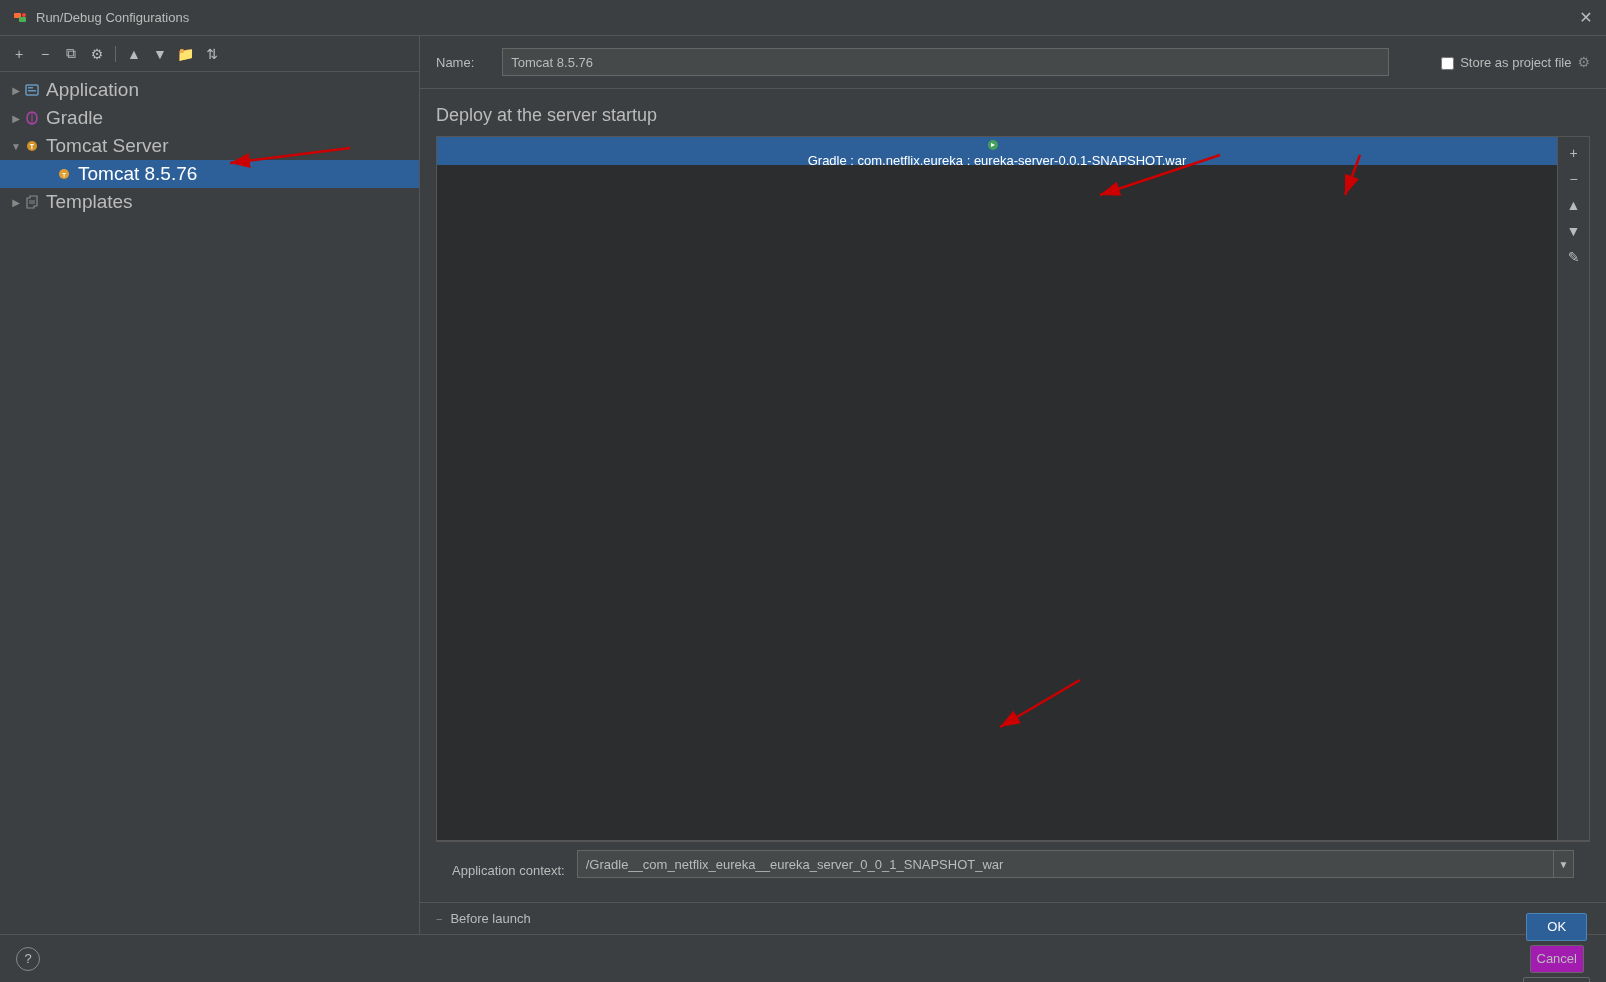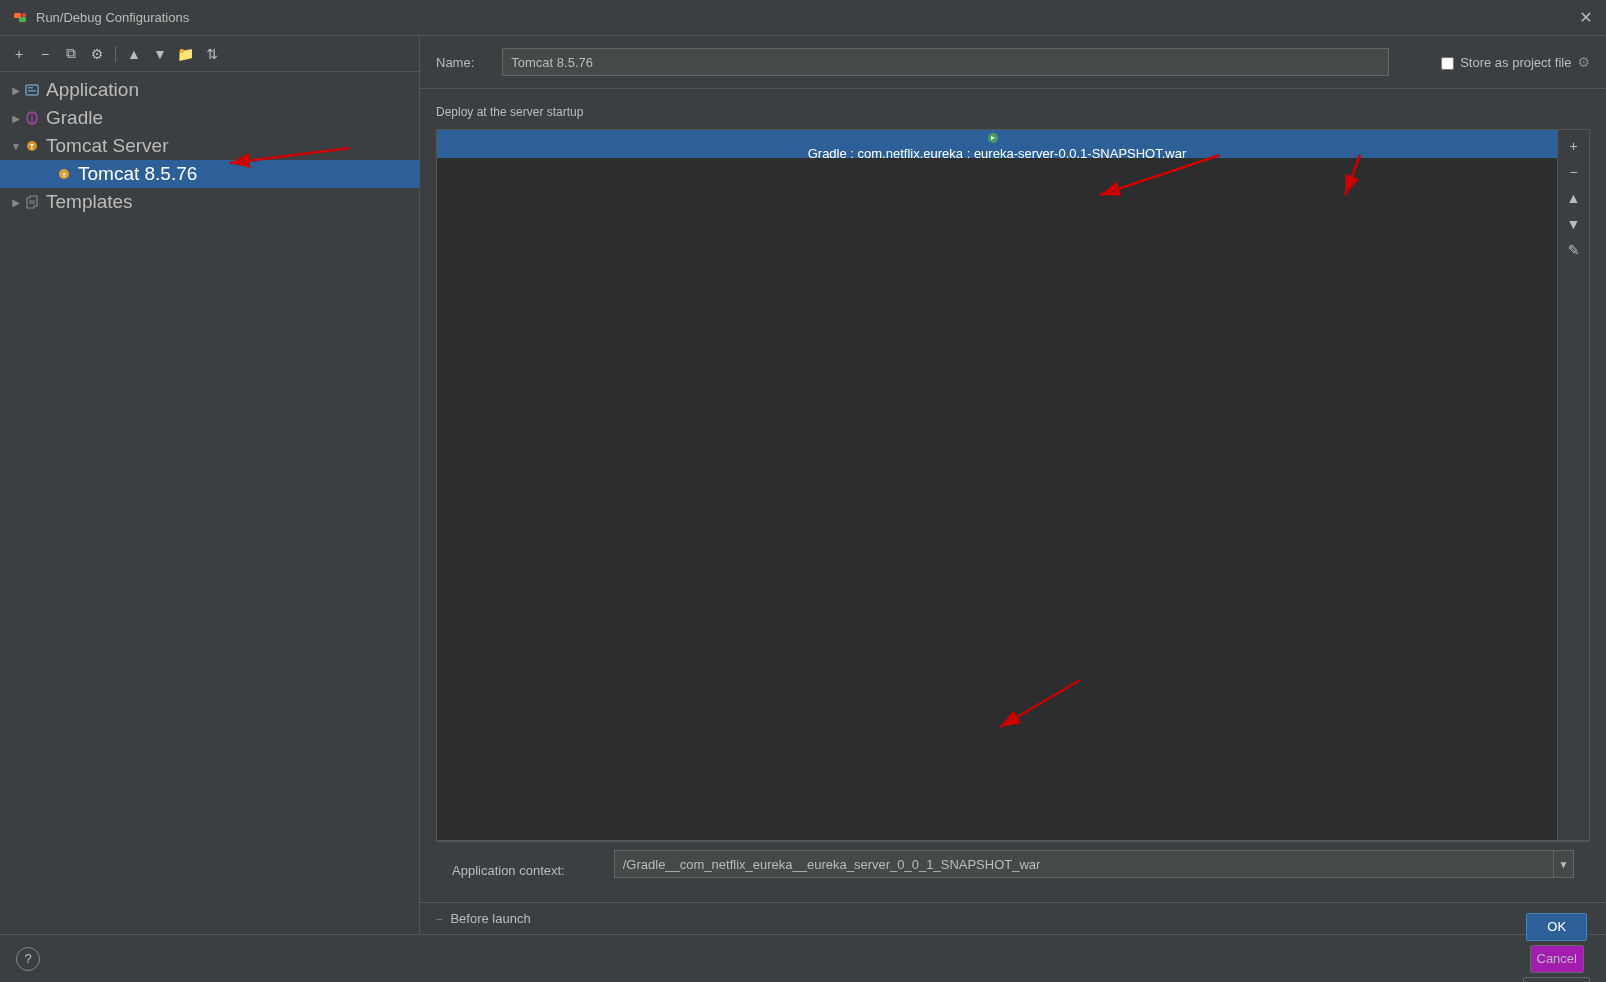--- a/index.html
+++ b/index.html
@@ -192,21 +192,21 @@
       border-bottom: 2px solid #6cbfee;
     }
     .tab-content {
       flex: 1;
       display: flex;
       flex-direction: column;
       padding: 16px;
       overflow: hidden;
     }
     .section-title {
-      font-size: 12px;
+      font-size: 18px;
       color: #bbbbbb;
       margin-bottom: 10px;
     }
     .deployment-area {
       flex: 1;
       border: 1px solid #555;
       background: #2b2d2e;
       position: relative;
       display: flex;
       flex-direction: column;
@@ -269,21 +269,20 @@
       font-size: 13px;
       color: #bbbbbb;
       white-space: nowrap;
     }
     .context-input-wrapper {
       flex: 1;
       display: flex;
       align-items: center;
       border: 1px solid #666;
       background: #45494a;
-      margin-left: 37px;
     }
     .context-input {
       flex: 1;
       height: 26px;
       background: transparent;
       border: none;
       color: #bbbbbb;
       font-size: 13px;
       padding: 0 8px;
       outline: none;

